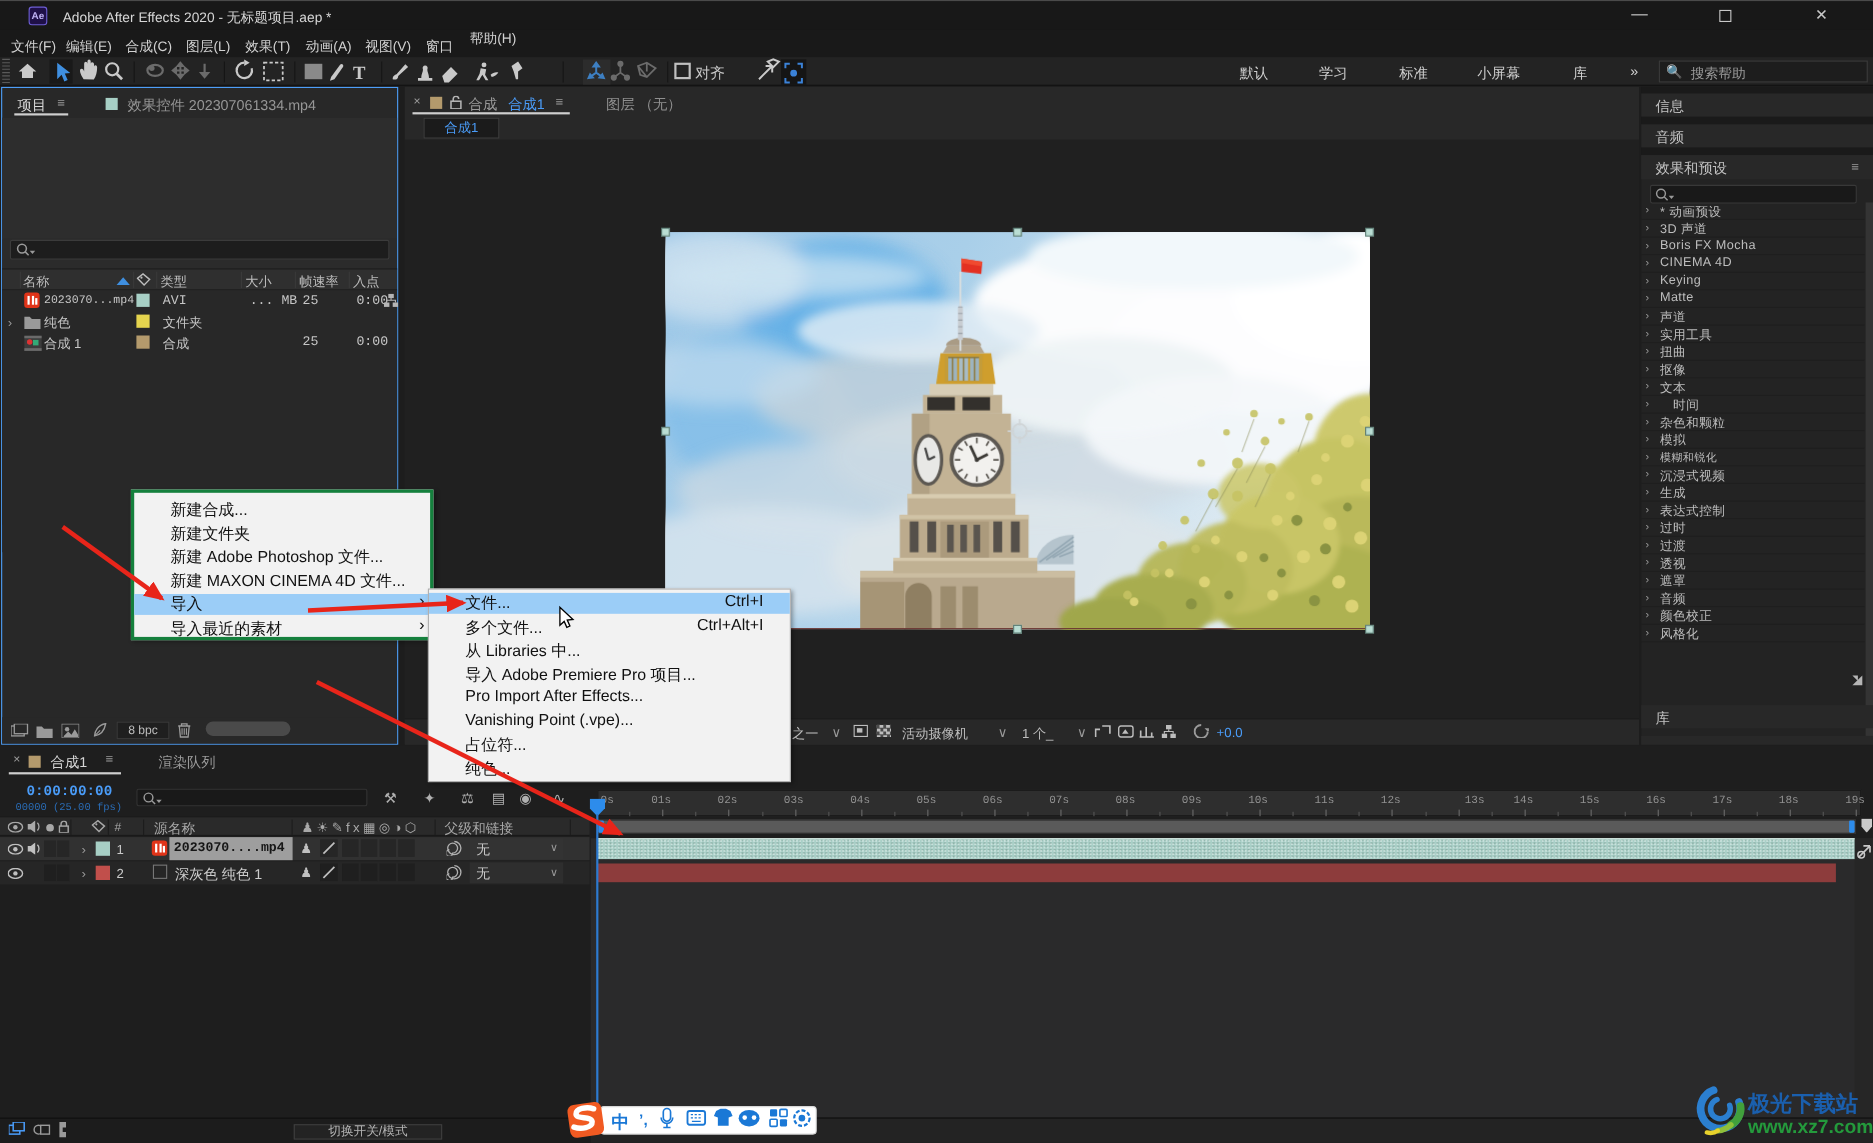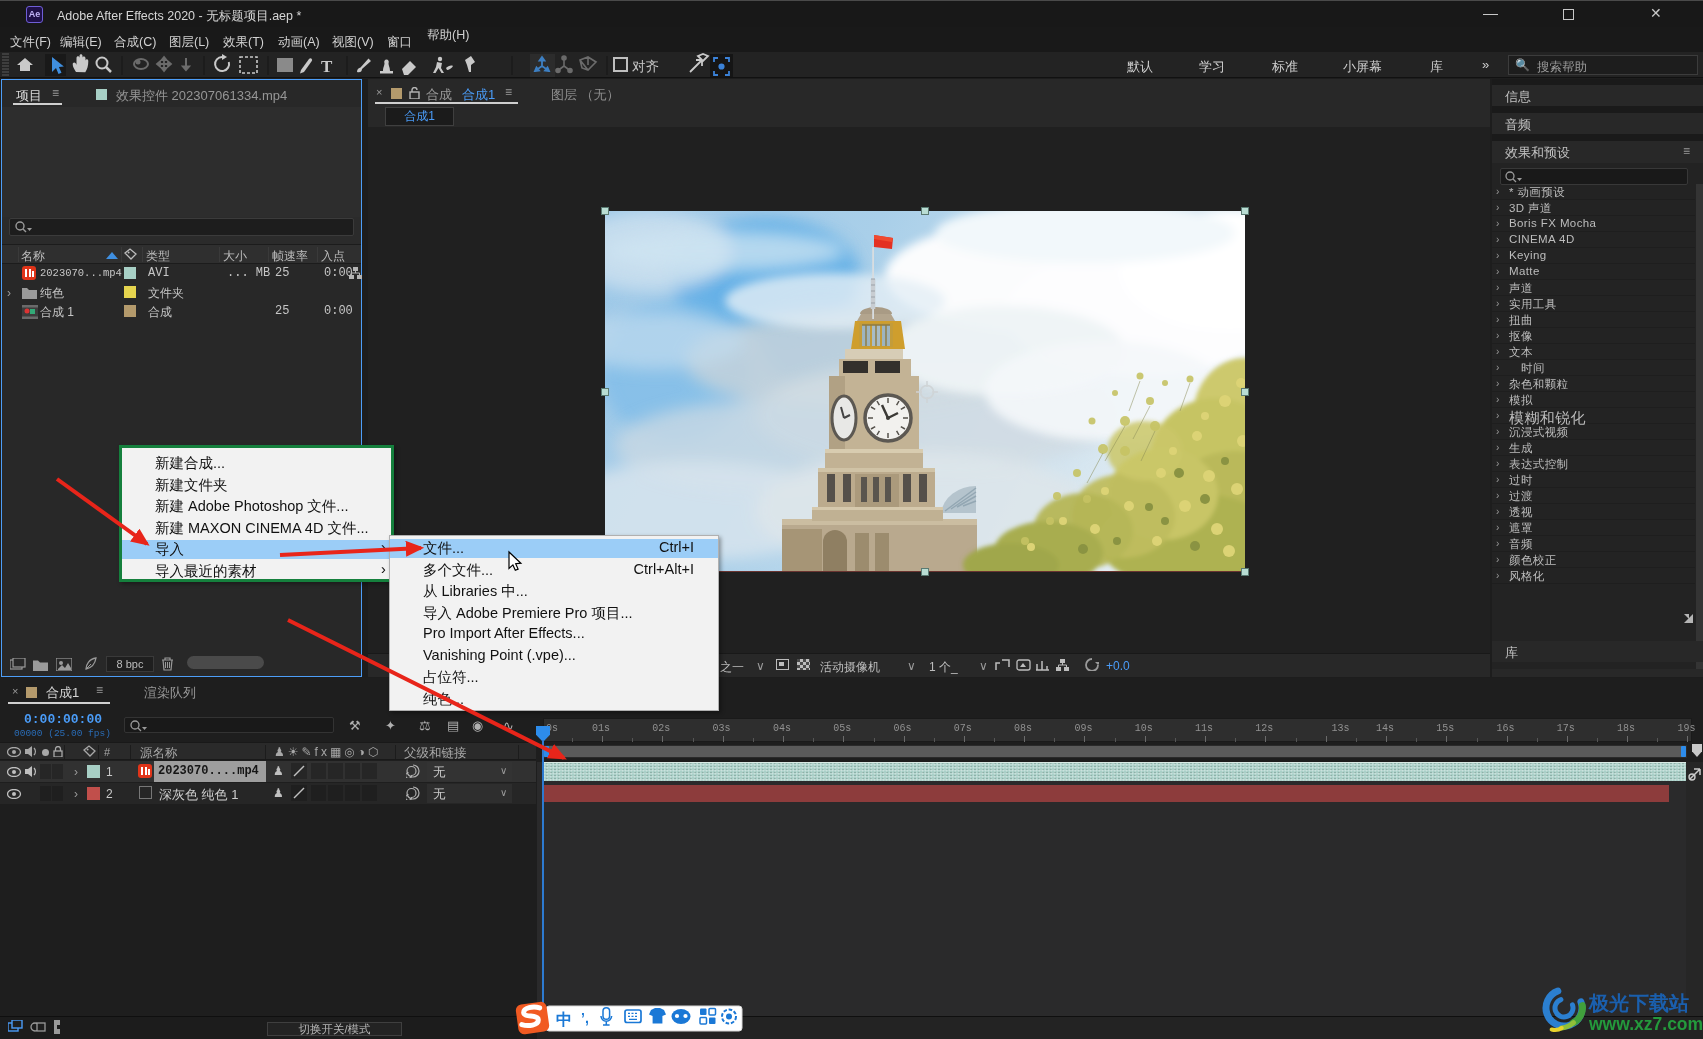--- a/index.html
+++ b/index.html
@@ -537,21 +537,21 @@
           <div style="position:relative;height:16px;border-bottom:1px solid #1e1e1e;">
             <span style="position:absolute;left:4px;top:2px;color:#9a9a9a;font-size:10px;">›</span>
             <span style="position:absolute;left:17px;top:1px;color:#bdbdbd;font-size:11.5px;letter-spacing:0.4px;white-space:nowrap;">杂色和颗粒</span>
           </div>
           <div style="position:relative;height:16px;border-bottom:1px solid #1e1e1e;">
             <span style="position:absolute;left:4px;top:2px;color:#9a9a9a;font-size:10px;">›</span>
             <span style="position:absolute;left:17px;top:1px;color:#bdbdbd;font-size:11.5px;letter-spacing:0.4px;white-space:nowrap;">模拟</span>
           </div>
           <div style="position:relative;height:16px;border-bottom:1px solid #1e1e1e;">
             <span style="position:absolute;left:4px;top:2px;color:#9a9a9a;font-size:10px;">›</span>
-            <span style="position:absolute;left:17px;top:1px;color:#bdbdbd;font-size:15px;letter-spacing:0.4px;white-space:nowrap;text-align:center;">模糊和锐化</span>
+            <span style="position:absolute;left:17px;top:1px;color:#bdbdbd;font-size:10px;letter-spacing:0.4px;white-space:nowrap;text-align:center;">模糊和锐化</span>
           </div>
           <div style="position:relative;height:16px;border-bottom:1px solid #1e1e1e;">
             <span style="position:absolute;left:4px;top:2px;color:#9a9a9a;font-size:10px;">›</span>
             <span style="position:absolute;left:17px;top:1px;color:#bdbdbd;font-size:11.5px;letter-spacing:0.4px;white-space:nowrap;">沉浸式视频</span>
           </div>
           <div style="position:relative;height:16px;border-bottom:1px solid #1e1e1e;">
             <span style="position:absolute;left:4px;top:2px;color:#9a9a9a;font-size:10px;">›</span>
             <span style="position:absolute;left:17px;top:1px;color:#bdbdbd;font-size:11.5px;letter-spacing:0.4px;white-space:nowrap;">生成</span>
           </div>
           <div style="position:relative;height:16px;border-bottom:1px solid #1e1e1e;">

